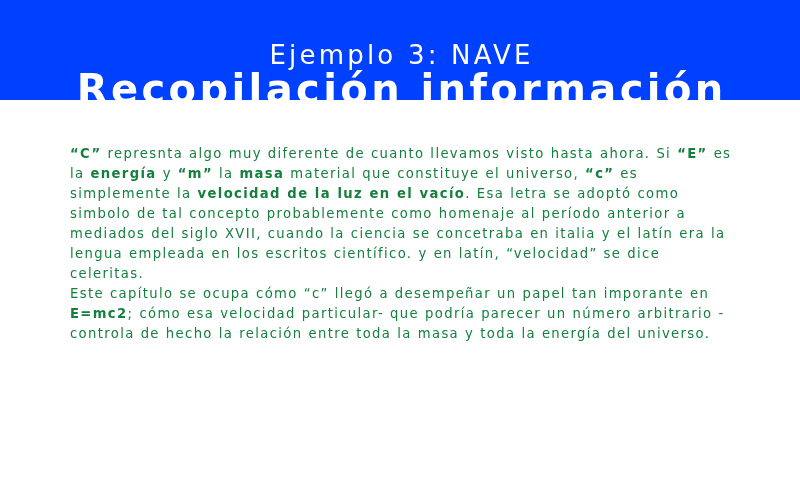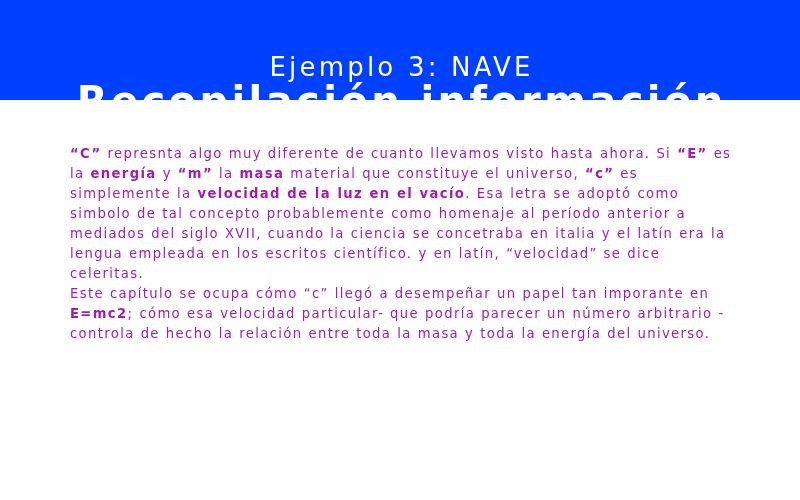--- a/index.html
+++ b/index.html
@@ -27,21 +27,21 @@
     left: 0;
     top: 0;
     width: 800px;
     height: 100px;
     background: #0040ff;
     box-sizing: border-box;
     display: flex;
     flex-direction: column;
     align-items: center;
     justify-content: flex-start;
-    padding-top: 52px;
+    padding-top: 40px;
   }
   .title-line-1 {
     color: #ffffff;
     font-family: "DejaVu Sans", sans-serif;
     font-size: 26px;
     font-weight: 400;
     letter-spacing: 3.2px;
     line-height: 30px;
     white-space: nowrap;
     text-indent: 3.2px;
@@ -59,21 +59,21 @@
   }
 
   
   .body-area {
     position: absolute;
     left: 70px;
     top: 144px;
     width: 668px;
   }
   .para {
-    color: #a21caf;
+    color: #15803d;
     font-family: "DejaVu Sans", sans-serif;
     font-size: 13.2px;
     font-weight: 400;
     letter-spacing: 1.35px;
     line-height: 20px;
     text-align: left;
     margin: 0;
     word-spacing: 0.5px;
   }
   .para + .para {

